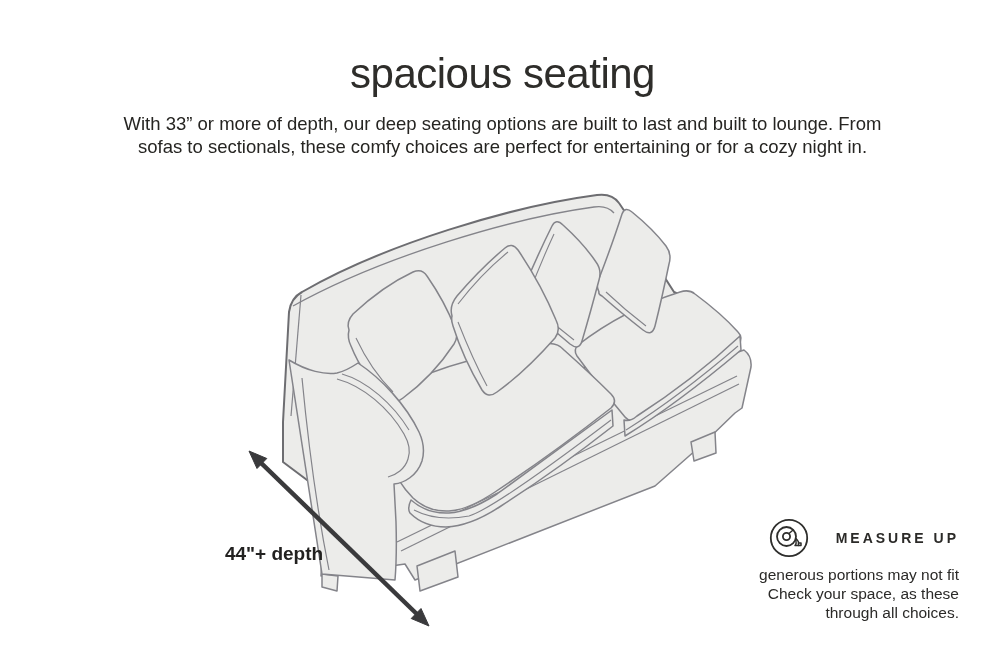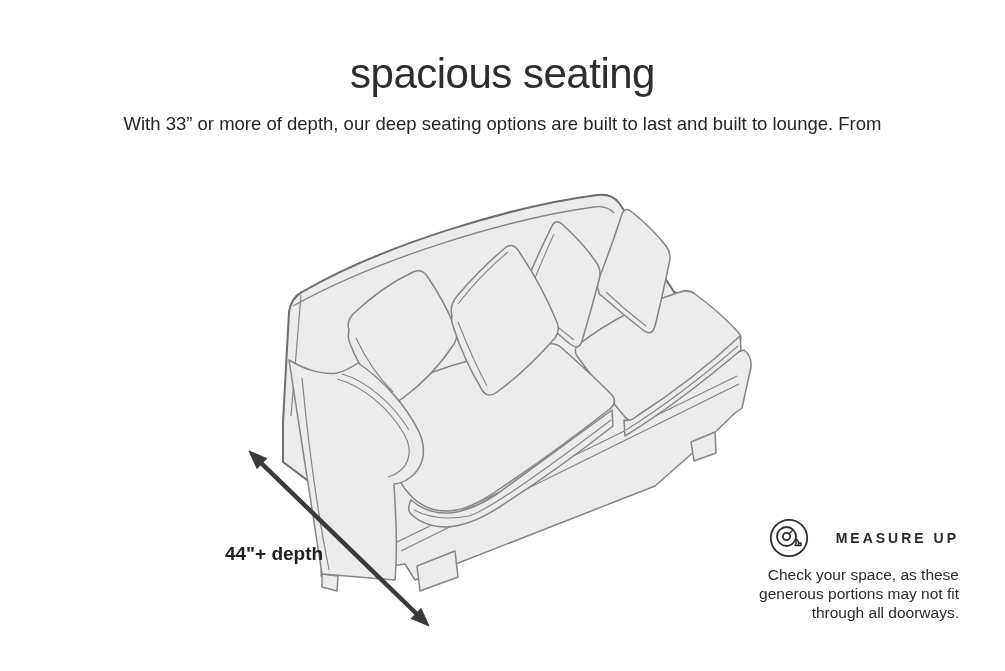--- a/index.html
+++ b/index.html
@@ -34,20 +34,21 @@
 </style>
 </head>
 <body>
 
 <div class="canvas">
 
   <h1 class="title">spacious seating</h1>
 
   <div class="intro">
     <div>With 33” or more of depth, our deep seating options are built to last and built to lounge. From</div>
+    <div>sofas to sectionals, these comfy choices are perfect for entertaining or for a cozy night in.</div>
   </div>
 
   <svg class="illustration-svg" viewBox="0 0 560 460">
 
     <g fill="#ececea" stroke="#84848a" stroke-width="1.5" stroke-linejoin="round">
       <path d="M 58,242 L 64,132 Q 66,118 77,112 C 160,64 288,26 372,15 Q 387,13 394,23 Q 400,31 405,41 L 417,62 L 449,112 L 477,125 L 468,142 C 420,166 345,192 272,222 C 205,250 135,286 98,312 L 58,282 Z" stroke="#6d6d71" stroke-width="2"></path>
       <path d="M 68,126 C 158,76 288,38 369,27 Q 382,25 389,33" fill="none" stroke="#84848a" stroke-width="1.3"></path>
       <path d="M 76,115 L 66,236" fill="none" stroke="#84848a" stroke-width="1.2"></path>
     </g>
 
@@ -115,19 +116,19 @@
         <circle cx="20" cy="20" r="18.2"></circle>
         <circle cx="17.5" cy="18.5" r="9.5"></circle>
         <circle cx="17.5" cy="18.5" r="3.6"></circle>
         <path d="M 20,15.5 L 23.5,12.5" stroke-width="1.5"></path>
         <path d="M 26.5,21.5 Q 28,25.5 26,27.5 L 29.5,27.5 L 29.5,24 Q 28.5,22 27,20.5 Z" stroke-width="1.5"></path>
         <path d="M 29.5,25 L 32,25 L 32,27.5 L 29.5,27.5" stroke-width="1.5"></path>
       </svg>
       <span class="mu-heading">MEASURE UP</span>
     </div>
     <div class="mu-caption">
+      <div>generous portions may not fit</div>
       <div>Check your space, as these</div>
-      <div>generous portions may not fit</div>
-      <div>through all doorways.</div>
+      <div>through all choices.</div>
     </div>
   </div>
 
 </div>
 
 </body></html>

